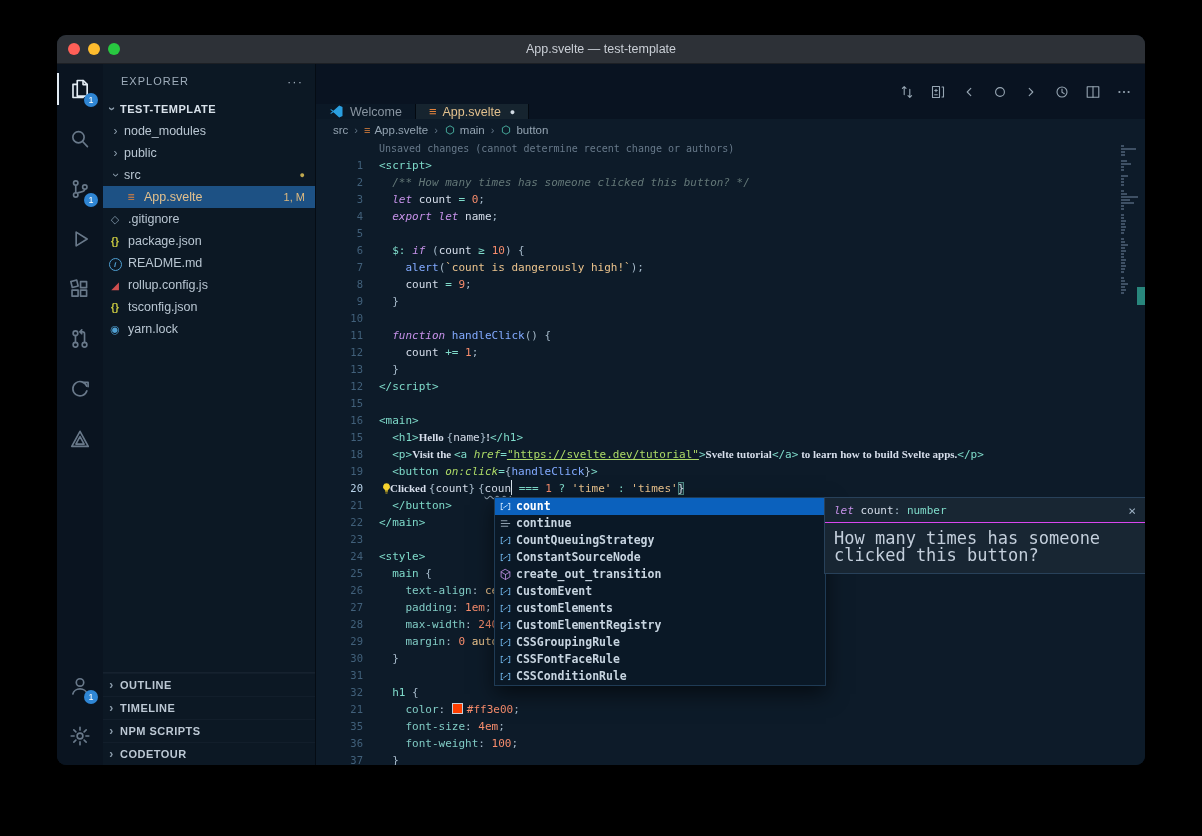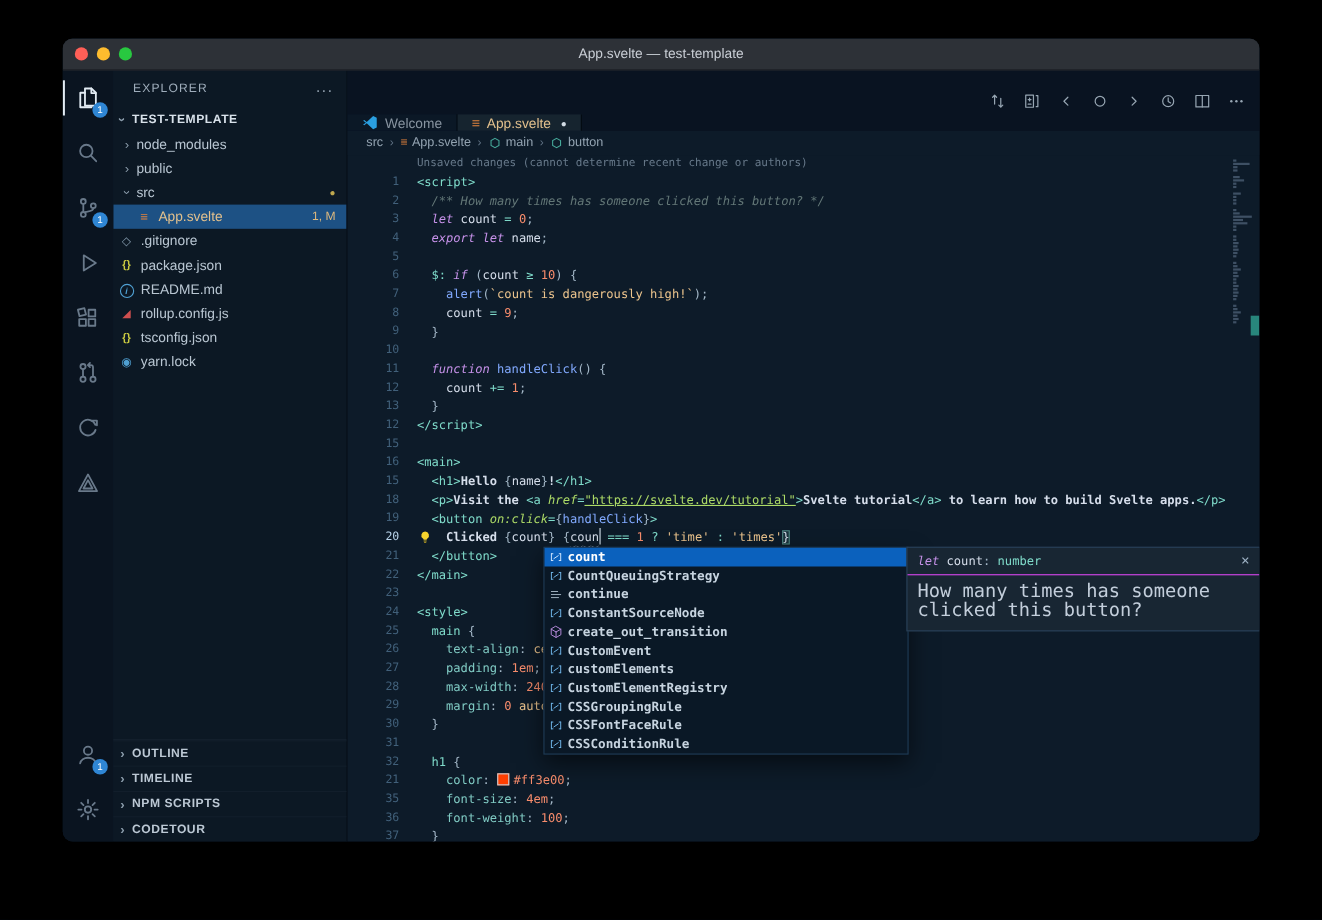--- a/index.html
+++ b/index.html
@@ -58,21 +58,21 @@
   
   .code-area{flex:1;position:relative;overflow:hidden;font-family:"DejaVu Sans Mono","Liberation Mono",monospace;
              font-size:11px;line-height:17px;color:#d6deeb;}
   .annotation{height:16px;line-height:16px;font-size:10px;color:#67798a;padding-left:63px;white-space:pre;}
   .line{display:flex;height:17px;}
   .ln{width:63px;flex:0 0 63px;box-sizing:border-box;padding-right:16px;text-align:right;color:#41607a;font-size:10.5px;}
   .line.active .ln{color:#b9d4ea;}
   .lc{flex:1;min-width:0;white-space:pre;position:relative;}
   .tk-t{color:#7fdbca;} .tk-p{color:#a4b8c8;} .tk-k{color:#c792ea;font-style:italic;} .tk-v{color:#d6deeb;}
   .tk-n{color:#f78c6c;} .tk-s{color:#ecc48d;} .tk-f{color:#82aaff;} .tk-c{color:#637777;font-style:italic;}
-  .tk-a{color:#addb67;font-style:italic;} .tk-o{color:#7fdbca;} .tk-x{color:#d6deeb;font-weight:700;}
+  .tk-a{color:#addb67;font-style:italic;} .tk-o{color:#7fdbca;} .tk-x{color:#d6deeb;font-weight:700;font-family:Liberation Serif, serif;}
   .tk-l{color:#addb67;text-decoration:underline;} .tk-pr{color:#80cbc4;} .tk-se{color:#7fdbca;} .tk-ty{color:#7fdbca;}
   .tk-sq{color:#d6deeb;text-decoration:underline wavy #8fa0b0;text-underline-offset:3px;}
   .tk-cur{display:inline-block;width:0;height:15px;border-left:1.6px solid #d8e4ef;vertical-align:-3px;}
   .tk-bm{color:#d6deeb;background:rgba(127,219,202,.13);box-shadow:inset 0 0 0 1px rgba(127,219,202,.5);}
   .tk-sw{display:inline-block;width:9px;height:9px;background:#ff3e00;border:1px solid #c8d0d8;margin-right:4px;vertical-align:-1px;}
   .bulb{position:absolute;left:1px;top:2px;width:13px;height:13px;cursor:pointer;}
   
   .minimap{position:absolute;top:0;right:0;bottom:0;width:22px;padding:4px 2px 0 3px;z-index:1;cursor:pointer;}
   .mm-bar{height:2px;margin-bottom:1px;background:rgba(141,169,196,.38);}
   .mm-mark{position:absolute;right:0;top:146px;width:8px;height:18px;background:rgba(52,180,160,.7);}
@@ -562,34 +562,34 @@
             <div>
                 <div class="sg-row selected">
                   <span class="sg-icon" style="color: rgb(207, 230, 255);">
                     <svg viewBox="0 0 16 16" width="13" height="13" fill="none" stroke="currentColor" stroke-width="1.1" stroke-linecap="round" stroke-linejoin="round">
                       <path d="M2.8 4.2v7.6M2.8 4.2h1.7M2.8 11.8h1.7M13.2 4.2v7.6M13.2 4.2h-1.7M13.2 11.8h-1.7M5.6 9.6l4.8-3.2"></path>
                     </svg>
                   </span>
                   <span class="sg-label">count</span>
                 </div>
                 <div class="sg-row">
+                  <span class="sg-icon" style="color: rgb(159, 176, 191);">
+                    <svg viewBox="0 0 16 16" width="13" height="13" fill="none" stroke="currentColor" stroke-width="1.1" stroke-linecap="round" stroke-linejoin="round">
+                      <path d="M2.8 4.6h7M2.8 8h10.4M2.8 11.4h8"></path>
+                    </svg>
+                  </span>
+                  <span class="sg-label">continue</span>
+                </div>
+                <div class="sg-row">
                   <span class="sg-icon" style="color: rgb(111, 181, 232);">
                     <svg viewBox="0 0 16 16" width="13" height="13" fill="none" stroke="currentColor" stroke-width="1.1" stroke-linecap="round" stroke-linejoin="round">
                       <path d="M2.8 4.2v7.6M2.8 4.2h1.7M2.8 11.8h1.7M13.2 4.2v7.6M13.2 4.2h-1.7M13.2 11.8h-1.7M5.6 9.6l4.8-3.2"></path>
                     </svg>
                   </span>
                   <span class="sg-label">CountQueuingStrategy</span>
-                </div>
-                <div class="sg-row">
-                  <span class="sg-icon" style="color: rgb(159, 176, 191);">
-                    <svg viewBox="0 0 16 16" width="13" height="13" fill="none" stroke="currentColor" stroke-width="1.1" stroke-linecap="round" stroke-linejoin="round">
-                      <path d="M2.8 4.6h7M2.8 8h10.4M2.8 11.4h8"></path>
-                    </svg>
-                  </span>
-                  <span class="sg-label">continue</span>
                 </div>
                 <div class="sg-row">
                   <span class="sg-icon" style="color: rgb(111, 181, 232);">
                     <svg viewBox="0 0 16 16" width="13" height="13" fill="none" stroke="currentColor" stroke-width="1.1" stroke-linecap="round" stroke-linejoin="round">
                       <path d="M2.8 4.2v7.6M2.8 4.2h1.7M2.8 11.8h1.7M13.2 4.2v7.6M13.2 4.2h-1.7M13.2 11.8h-1.7M5.6 9.6l4.8-3.2"></path>
                     </svg>
                   </span>
                   <span class="sg-label">ConstantSourceNode</span>
                 </div>
                 <div class="sg-row">

